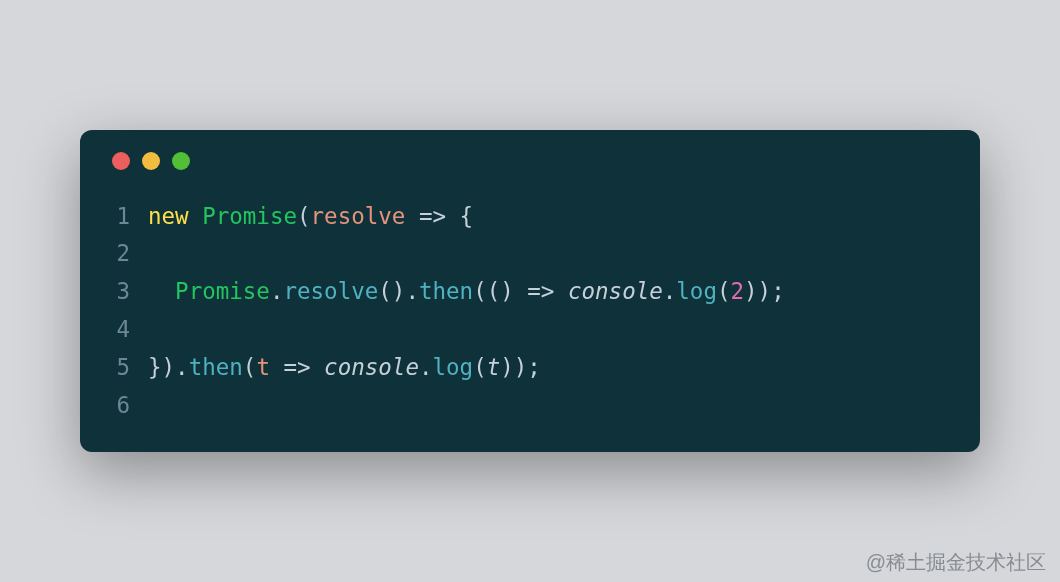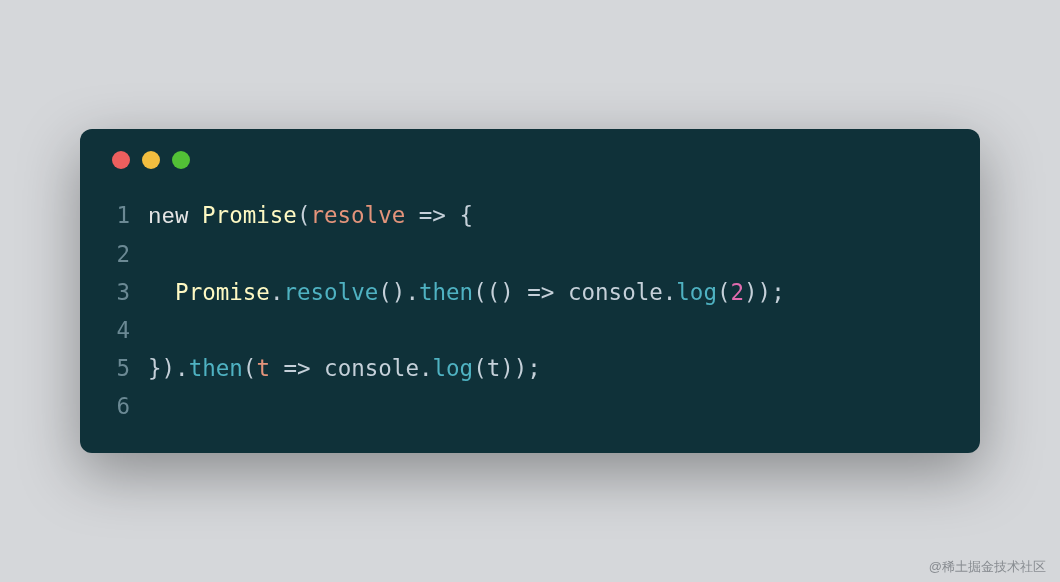--- a/index.html
+++ b/index.html
@@ -48,35 +48,35 @@
       white-space: pre;
     }
     .line-num {
       color: #6b8994;
       width: 40px;
       text-align: right;
       padding-right: 18px;
       user-select: none;
       flex-shrink: 0;
     }
-    .t-keyword { color: #e5e5e5; font-family: Liberation Mono, monospace; }
-    .t-class { color: #fef9c3; text-align: right; }
+    .t-keyword { color: #fde047; }
+    .t-class { color: #22c55e; text-align: right; }
     .t-punc { color: #c5d0d9; }
     .t-param { color: #e4947b; }
     .t-func { color: #4fb2c2; }
     .t-method { color: #4fb2c2; }
     .t-num { color: #e06bae; }
-    .t-ident { color: #c5d0d9; }
+    .t-ident { color: #c5d0d9; font-style: italic; }
     .t-arrow { color: #c5d0d9; }
     .watermark {
       position: absolute;
       bottom: 6px;
       right: 14px;
       color: #888c91;
-      font-size: 13px;
+      font-size: 20px;
       font-family: -apple-system, BlinkMacSystemFont, sans-serif;
     }
   </style>
 </head>
 <body>
 
 <div class="code-window">
   <div class="traffic-lights">
     <div class="traffic-light tl-red"></div>
     <div class="traffic-light tl-yellow"></div>

